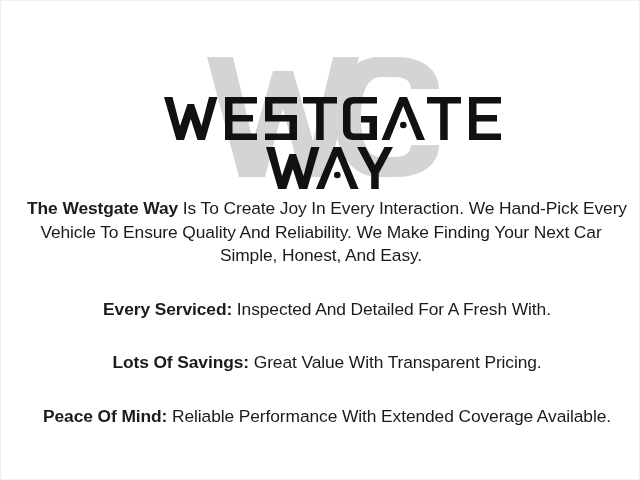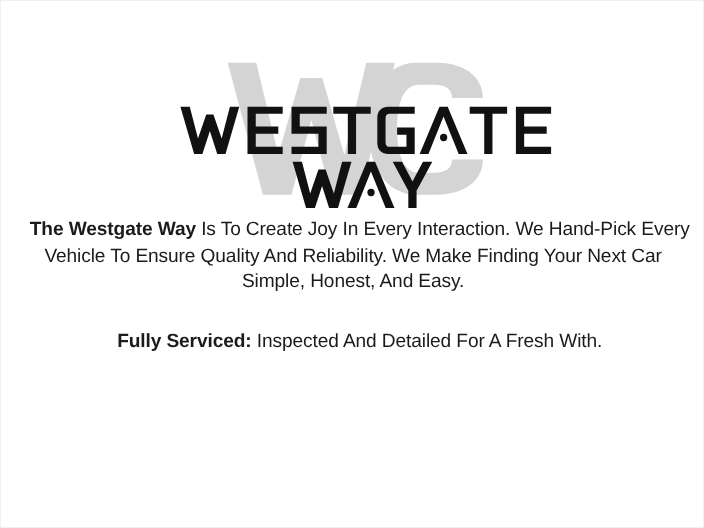--- a/index.html
+++ b/index.html
@@ -133,18 +133,20 @@
                  L370.2,141 L370.2,124.5 Z"></path>
       </g>
     </svg>
 
   </div>
 
   <div id="copy-block">
 
     <p class="para" id="para-intro"><b>The Westgate Way</b><span> Is To Create Joy In Every Interaction. We Hand-Pick Every Vehicle To Ensure Quality And Reliability. We Make Finding Your Next Car Simple, Honest, And Easy.</span></p>
 
-    <p class="para" id="line-serviced"><b>Fully Serviced:</b><span> Inspected And Detailed For A Fresh With.</span></p>
+    <p class="para" id="line-serviced"><b>Every Serviced:</b><span> Inspected And Detailed For A Fresh With.</span></p>
 
+    <p class="para" id="line-savings"><b>Lots Of Savings:</b><span> Great Value With Transparent Pricing.</span></p>
 
+    <p class="para" id="line-peace"><b>Peace Of Mind:</b><span> Reliable Performance With Extended Coverage Available.</span></p>
 
   </div>
 </div>
 
 </body></html>

